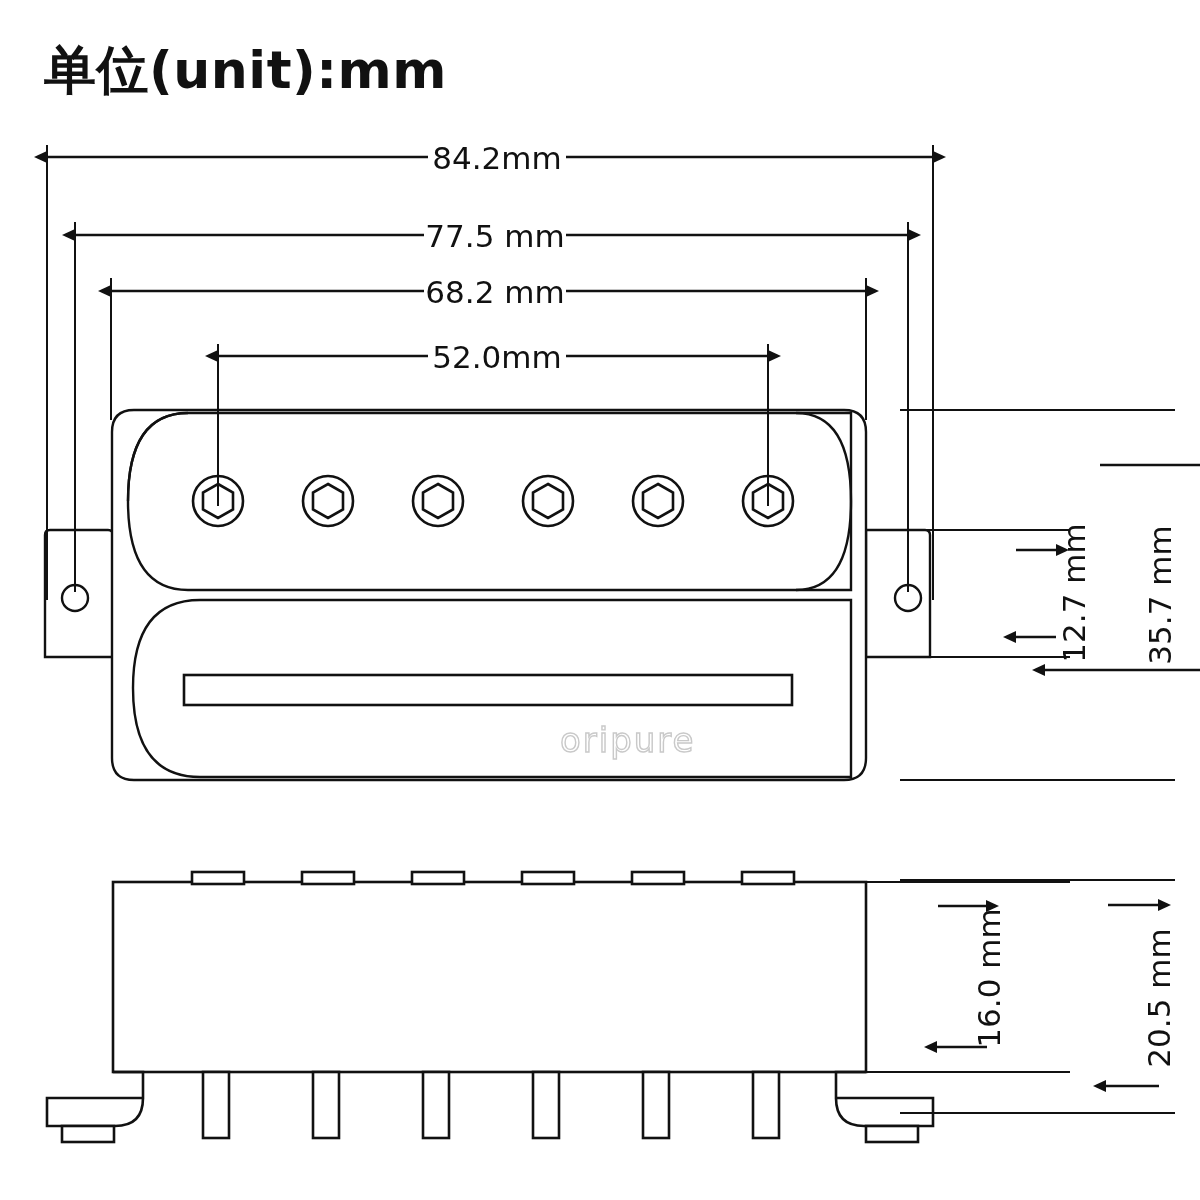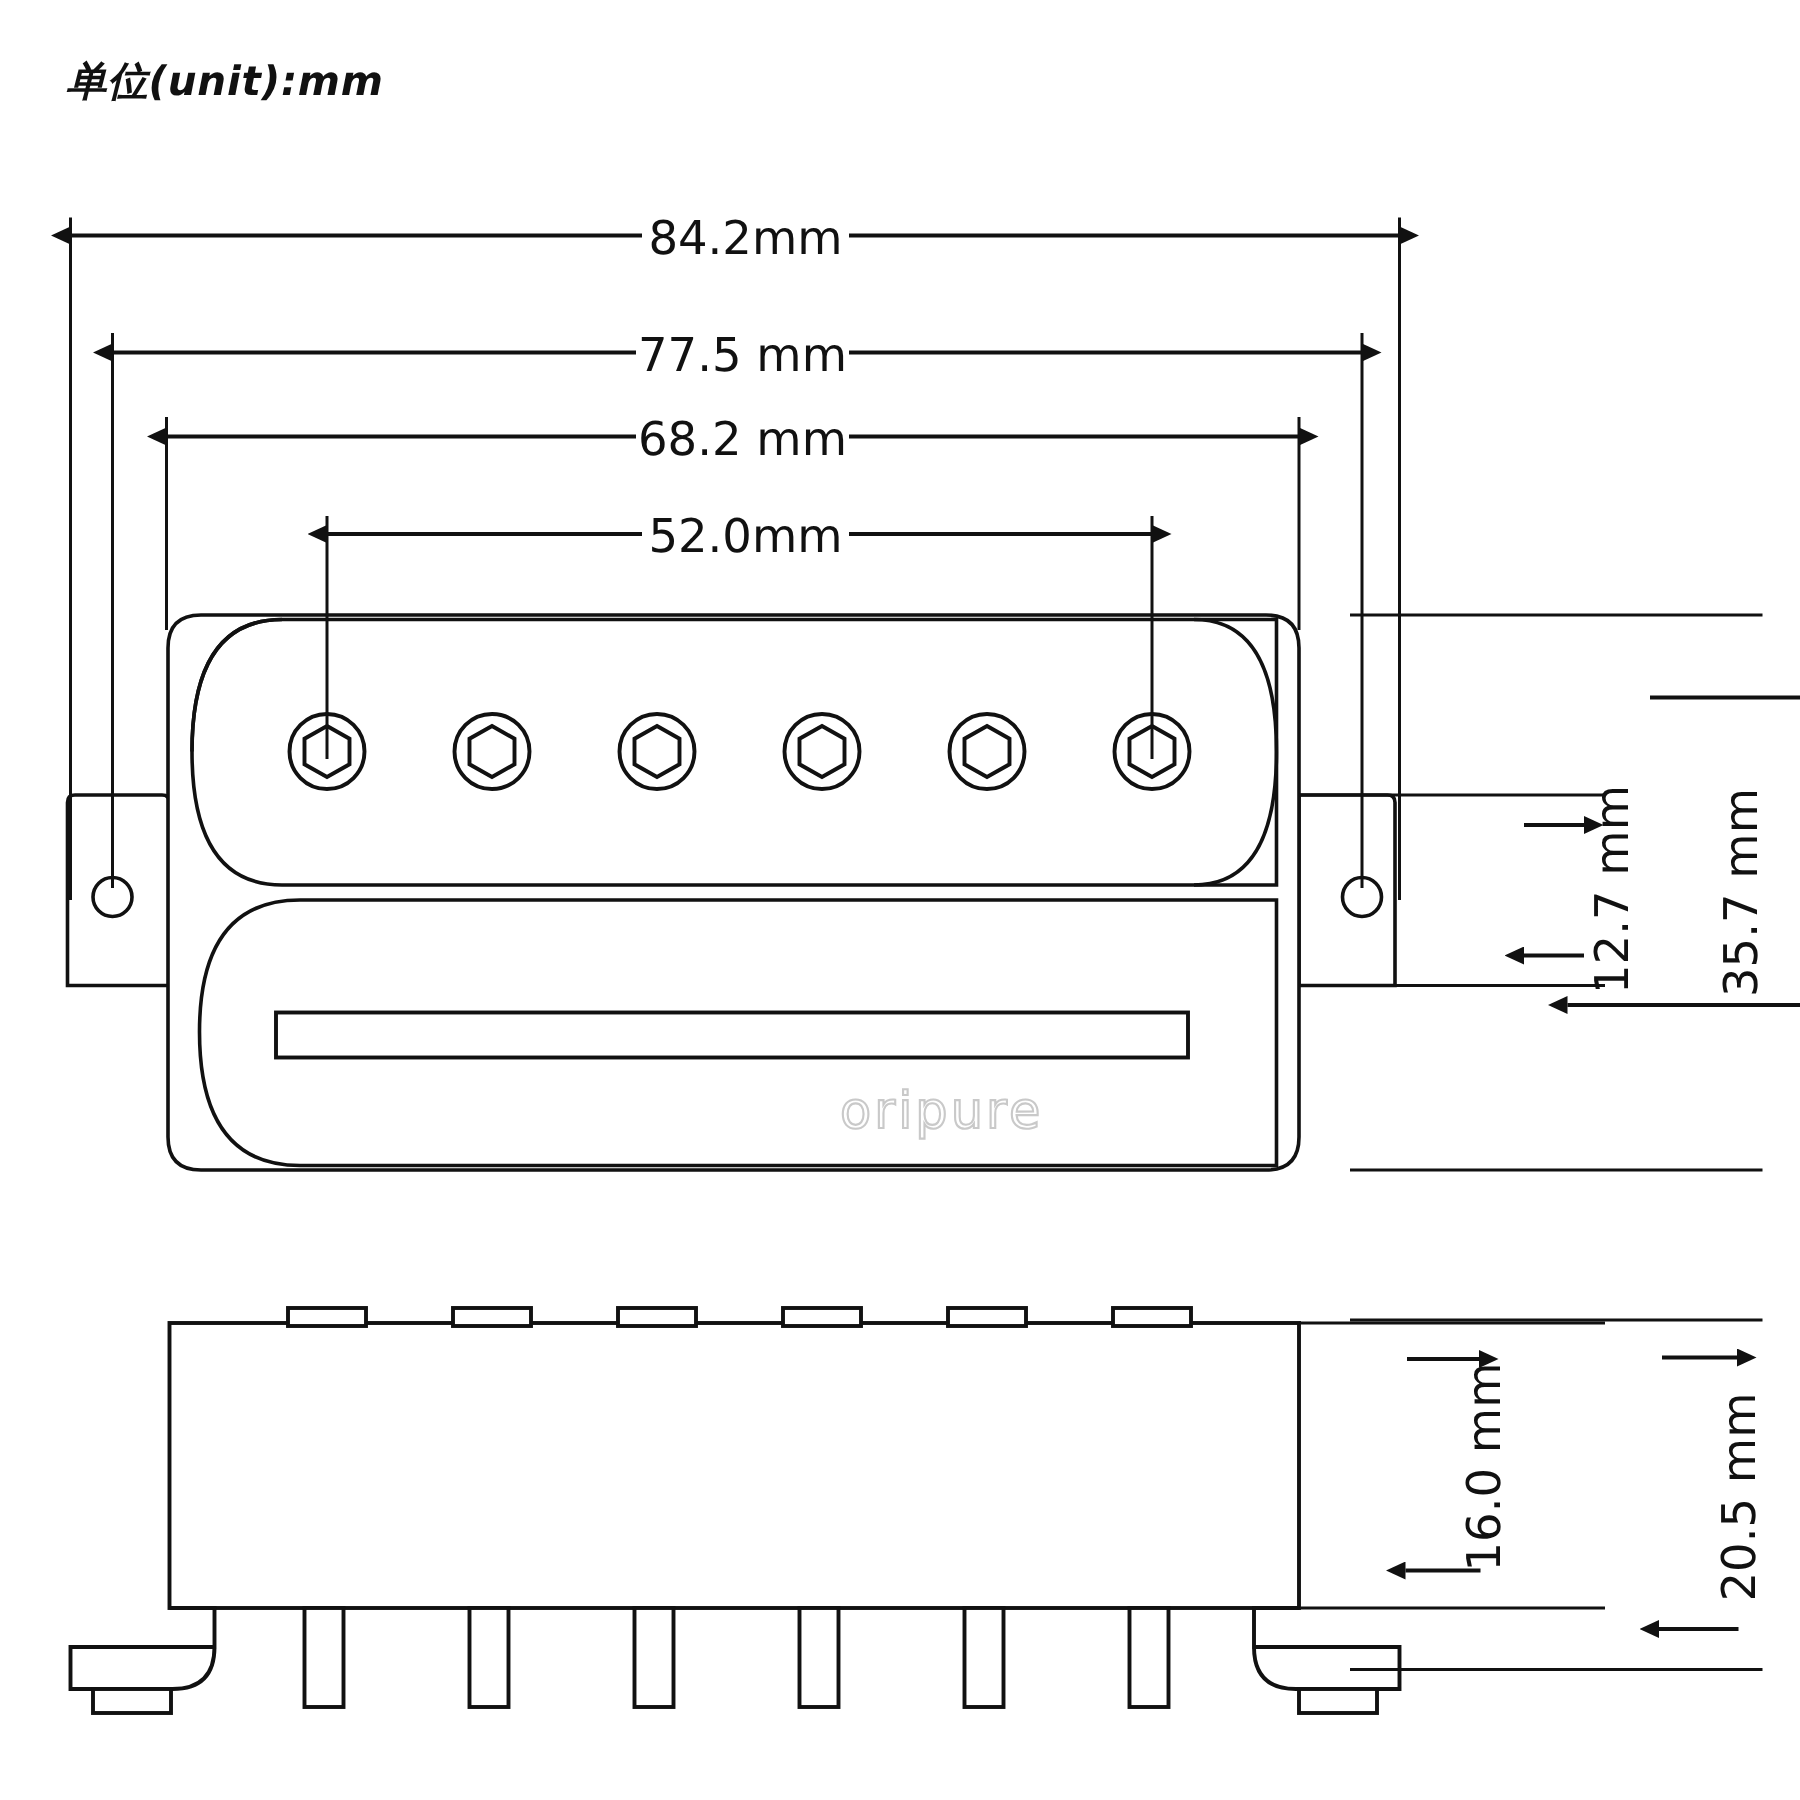--- a/index.html
+++ b/index.html
@@ -4,22 +4,22 @@
 <style>
   html,body{margin:0;padding:0;background:#ffffff;}
   body{
     width:1200px;height:1200px;
     font-family:"DejaVu Sans","Liberation Sans",sans-serif;
     overflow:hidden;position:relative;
   }
   #root{position:relative;width:1200px;height:1200px;background:#fff;}
   #title{
     position:absolute;left:44px;top:36px;
-    font-size:27px;font-weight:700;color:#111;
-    letter-spacing:0.5px;white-space:nowrap;font-style:italic;
+    font-size:52px;font-weight:700;color:#111;
+    letter-spacing:0.5px;white-space:nowrap;
   }
   svg{position:absolute;left:0;top:0;width:1200px;height:1200px;display:block;}
   .dimtext{
     font-family:"DejaVu Sans","Liberation Sans",sans-serif;
     font-size:31px;fill:#111;
   }
   .logotext{
     font-family:"DejaVu Sans","Liberation Sans",sans-serif;
     font-size:34px;letter-spacing:2px;
     fill:none;stroke:#c9c9c9;stroke-width:1.4px;

